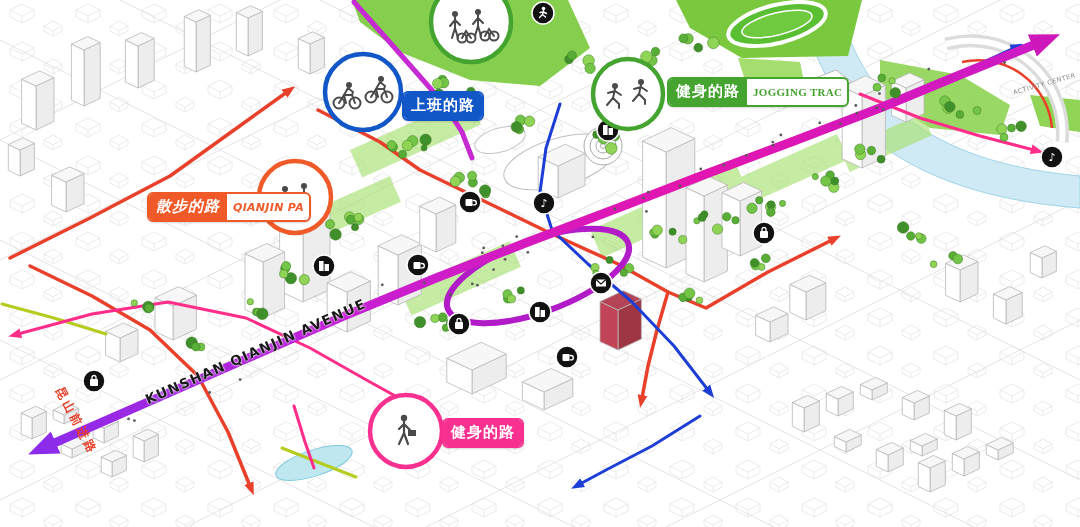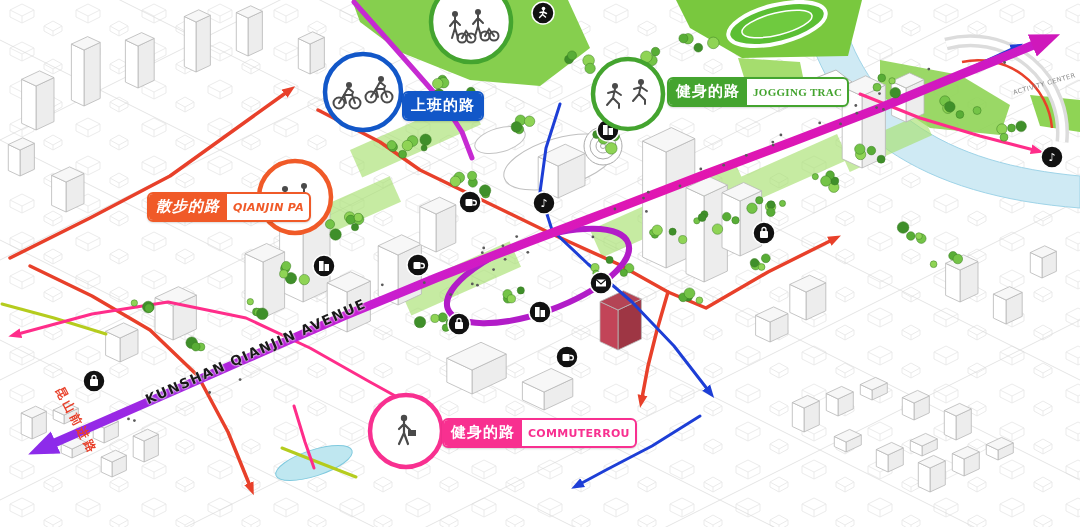--- a/index.html
+++ b/index.html
@@ -675,20 +675,19 @@
 <div class="pill" style="--c:#44a42f;left:667px;top:77px;font-family:Liberation Serif, serif;">
   <span class="zh">健身的路</span>
   <span class="en">JOGGING TRAC</span>
 </div>
 <div class="pill" style="--c:#f05a28;left:147px;top:192px;font-style:italic;">
   <span class="zh">散步的路</span>
   <span class="en">QIANJIN PA</span>
 </div>
 <div class="pill" style="--c:#f83090;left:442px;top:418px;">
   <span class="zh">健身的路</span>
-  <span class="en">COMMUTERROU</span>
 </div>
 
 <div class="street-en">KUNSHAN QIANJIN AVENUE</div>
 <div class="street-zh">昆山前进路</div>
 <div class="activity">ACTIVITY CENTER</div>
 
 </div>
 
 </body></html>

